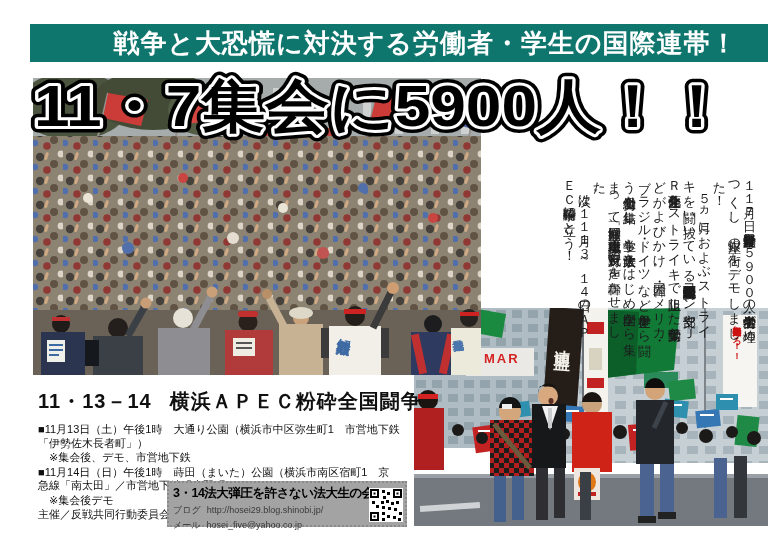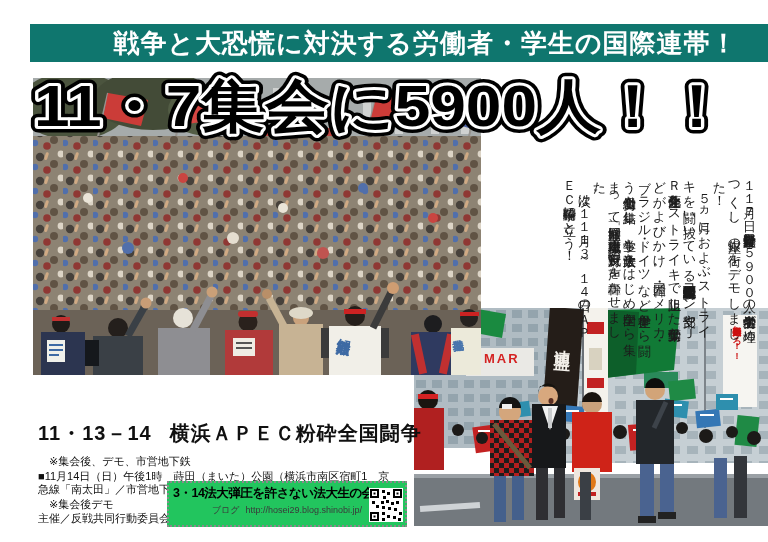--- a/index.html
+++ b/index.html
@@ -29,30 +29,30 @@
   .mar-text{position:absolute;left:70px;top:43px;font-size:13px;font-weight:bold;color:#d42222;
             letter-spacing:2px;pointer-events:none;}
 
   
   .article{position:absolute;top:172px;right:11px;height:170px;z-index:2;
            writing-mode:vertical-rl;font-family:"Liberation Serif","DejaVu Serif",serif;
            font-size:13px;line-height:15px;color:#1c1c1c;}
   .article p{margin:0;white-space:pre-wrap;}
 
   
-  .event{position:absolute;left:38px;top:388px;width:362px;z-index:2;color:#101010;margin-top:32px;}
+  .event{position:absolute;left:38px;top:388px;width:362px;z-index:2;color:#101010;}
   .event-heading{font-weight:bold;font-size:20px;letter-spacing:1px;white-space:nowrap;margin-bottom:8px;}
   .event-heading .date{margin-right:18px;}
   .event-lines div{font-size:11px;line-height:13.5px;white-space:pre-wrap;margin-bottom:1px;}
 
   
   .contact{position:absolute;left:167px;top:481px;width:240px;height:46px;z-index:3;
-           border:2px dotted #8a8a8a;background:#22c55e;box-sizing:border-box;padding:2px 4px;}
+           border:2px dotted #8a8a8a;background:#a3a3a3;box-sizing:border-box;padding:2px 4px;}
   .contact-title{font-weight:bold;font-size:12.5px;letter-spacing:-0.5px;color:#000;white-space:nowrap;}
-  .contact-line{font-size:9px;color:#3a3a3a;margin-top:2px;white-space:nowrap;text-align:center;}
+  .contact-line{font-size:9px;color:#3a3a3a;margin-top:2px;white-space:nowrap;}
   .contact-line .lbl{margin-right:6px;}
   .qr{position:absolute;right:2px;top:5px;}
 </style>
 </head>
 <body>
 
 <div class="page">
 
   <div class="banner">戦争と大恐慌に対決する労働者・学生の国際連帯！</div>
 
@@ -303,31 +303,35 @@
     <p>１１月７日、日比谷野外音楽堂を５９００人の労働者・学生が埋めつくし、銀座の街をデモしました！</p>
     <p>　５ヵ月におよぶストライキを闘い抜いている全日本建設運輸連帯労組関西地区生コン支部やＪＲ全面外注化をストライキで阻止した動労千葉などがよびかけ、韓国・アメリカ・ブラジル・ドイツなど全世界から闘う労働組合も結集し、学生も法政大学をはじめ全国から集まって「解雇撤回、非正規職撤廃、戦争反対」の声を轟かせました。</p>
     <p>　次は１１月１３～１４日のＡＰＥＣ粉砕闘争に立とう！</p>
   </div>
 
   <div class="event">
     <div class="event-heading">
       <span class="date">11・13－14</span><span>横浜ＡＰＥＣ粉砕全国闘争</span>
     </div>
     <div class="event-lines">
+      <div>■11月13日（土）午後1時　大通り公園（横浜市中区弥生町1　市営地下鉄「伊勢佐木長者町」）</div>
       <div>　※集会後、デモ、市営地下鉄</div>
       <div>■11月14日（日）午後1時　蒔田（まいた）公園（横浜市南区宿町1　京急線「南太田」／市営地下鉄「吉野町」）</div>
       <div>　※集会後デモ</div>
       <div>主催／反戦共同行動委員会</div>
     </div>
   </div>
 
   <div class="contact">
     <div class="contact-title">3・14法大弾圧を許さない法大生の会</div>
     <div class="contact-line">
       <span class="lbl">ブログ</span><span>http://hosei29.blog.shinobi.jp/</span>
+    </div>
+    <div class="contact-line">
+      <span class="lbl">メール</span><span>hosei_five@yahoo.co.jp</span>
     </div>
     <svg class="qr" width="34" height="34" viewBox="0 0 34 34">
       <rect width="34" height="34" fill="#fff"></rect>
       <g fill="#000">
         <rect x="1" y="1" width="9" height="9"></rect>
           <rect x="24" y="1" width="9" height="9"></rect>
           <rect x="1" y="24" width="9" height="9"></rect>
         <rect x="13" y="2" width="3" height="3"></rect>
           <rect x="18" y="4" width="3" height="3"></rect>
           <rect x="14" y="8" width="3" height="3"></rect>

